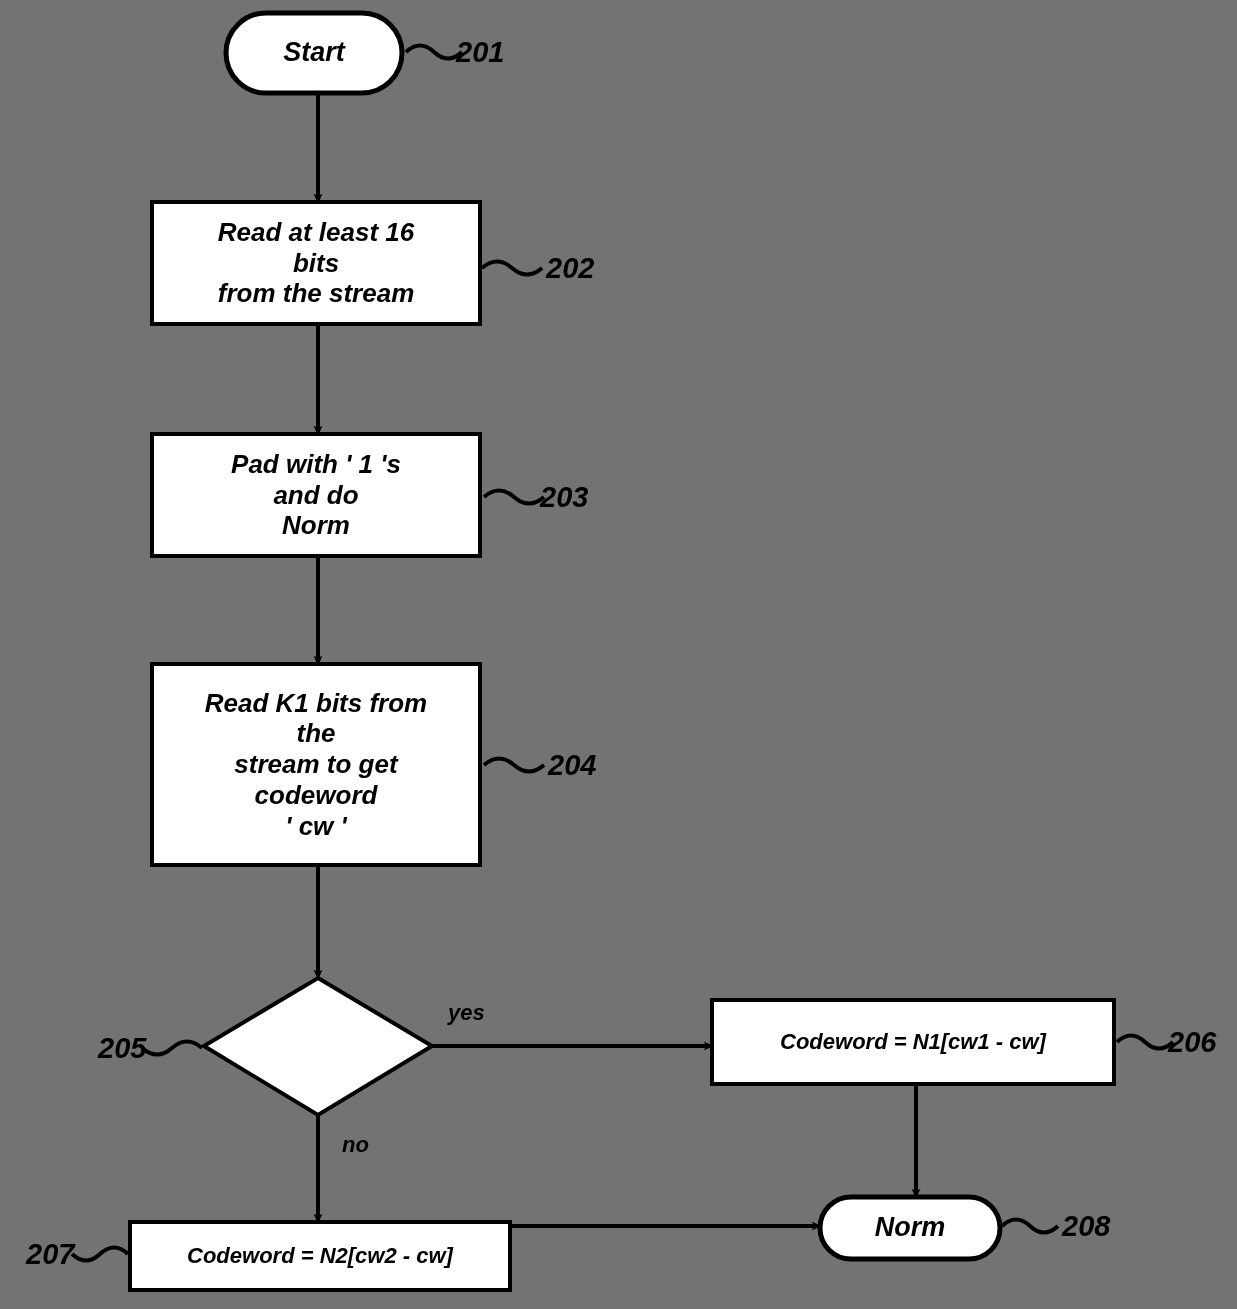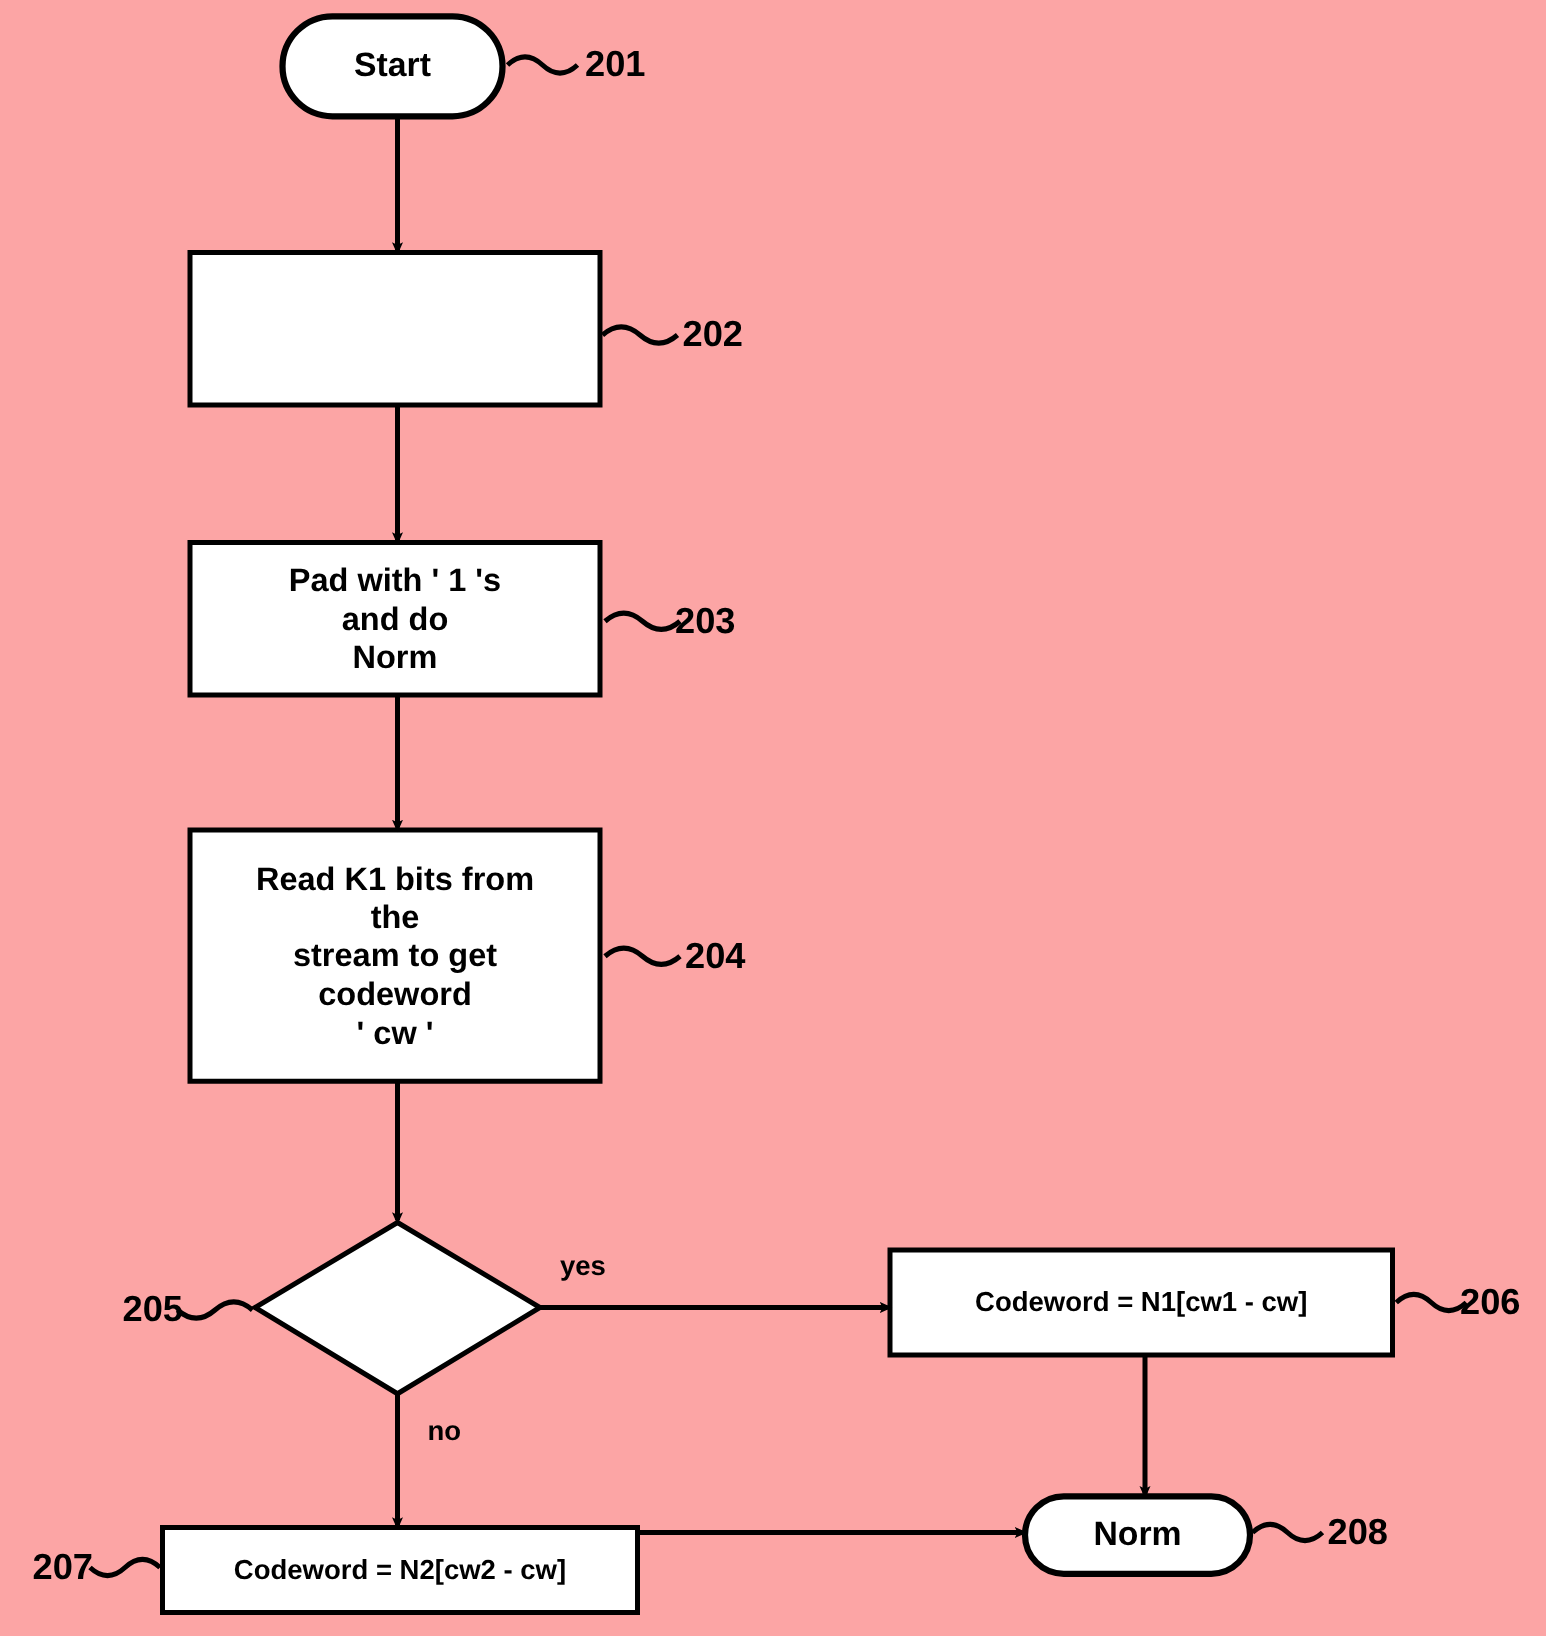--- a/index.html
+++ b/index.html
@@ -9,22 +9,23 @@
     background: #ffffff;
   }
   body {
     font-family: "Liberation Sans", sans-serif;
     color: #000000;
   }
   #diagram-root {
     position: relative;
     width: 1237px;
     height: 1309px;
-    background: #fca5a5;
+    background: #737373;
     overflow: hidden;
+    font-style: italic;
   }
   #flow-svg {
     position: absolute;
     top: 0;
     left: 0;
     width: 1237px;
     height: 1309px;
   }
   .node-label {
     position: absolute;
@@ -124,39 +125,42 @@
 
     <path d="M 1117 1042 q 14 -13 28 0 q 14 13 28 0" fill="none" stroke="#000000" stroke-width="4"></path>
 
     <path d="M 128 1254 q -14 -13 -28 0 q -14 13 -28 0" fill="none" stroke="#000000" stroke-width="4"></path>
 
     <path d="M 1002 1226 q 14 -13 28 0 q 14 13 28 0" fill="none" stroke="#000000" stroke-width="4"></path>
   </svg>
 
   <div class="node-label terminal-text" style="left:226px; top:13px; width:176px; height:80px;">Start</div>
 
+  <div class="node-label process-text" style="left:152px; top:202px; width:328px; height:122px;">Read at least 16
+bits
+from the stream</div>
 
   <div class="node-label process-text" style="left:152px; top:434px; width:328px; height:122px;">Pad with ' 1 's
 and do
 Norm</div>
 
   <div class="node-label process-text" style="left:152px; top:664px; width:328px; height:201px;">Read K1 bits from
 the
 stream to get
 codeword
 ' cw '</div>
 
 
   <div class="node-label wide-text" style="left:712px; top:1000px; width:402px; height:84px;">Codeword = N1[cw1 - cw]</div>
 
   <div class="node-label wide-text" style="left:130px; top:1222px; width:380px; height:68px;">Codeword = N2[cw2 - cw]</div>
 
   <div class="node-label terminal-text" style="left:820px; top:1197px; width:180px; height:62px;">Norm</div>
 
-  <div class="ref-num" style="left:468px; top:36px;text-align:center;">201</div>
+  <div class="ref-num" style="left:456px; top:36px;text-align:center;">201</div>
 
   <div class="ref-num" style="left:546px; top:252px;">202</div>
 
   <div class="ref-num" style="left:540px; top:481px;">203</div>
 
   <div class="ref-num" style="left:548px; top:749px;">204</div>
 
   <div class="ref-num" style="left:98px; top:1032px;">205</div>
 
   <div class="ref-num" style="left:1168px; top:1026px;">206</div>

